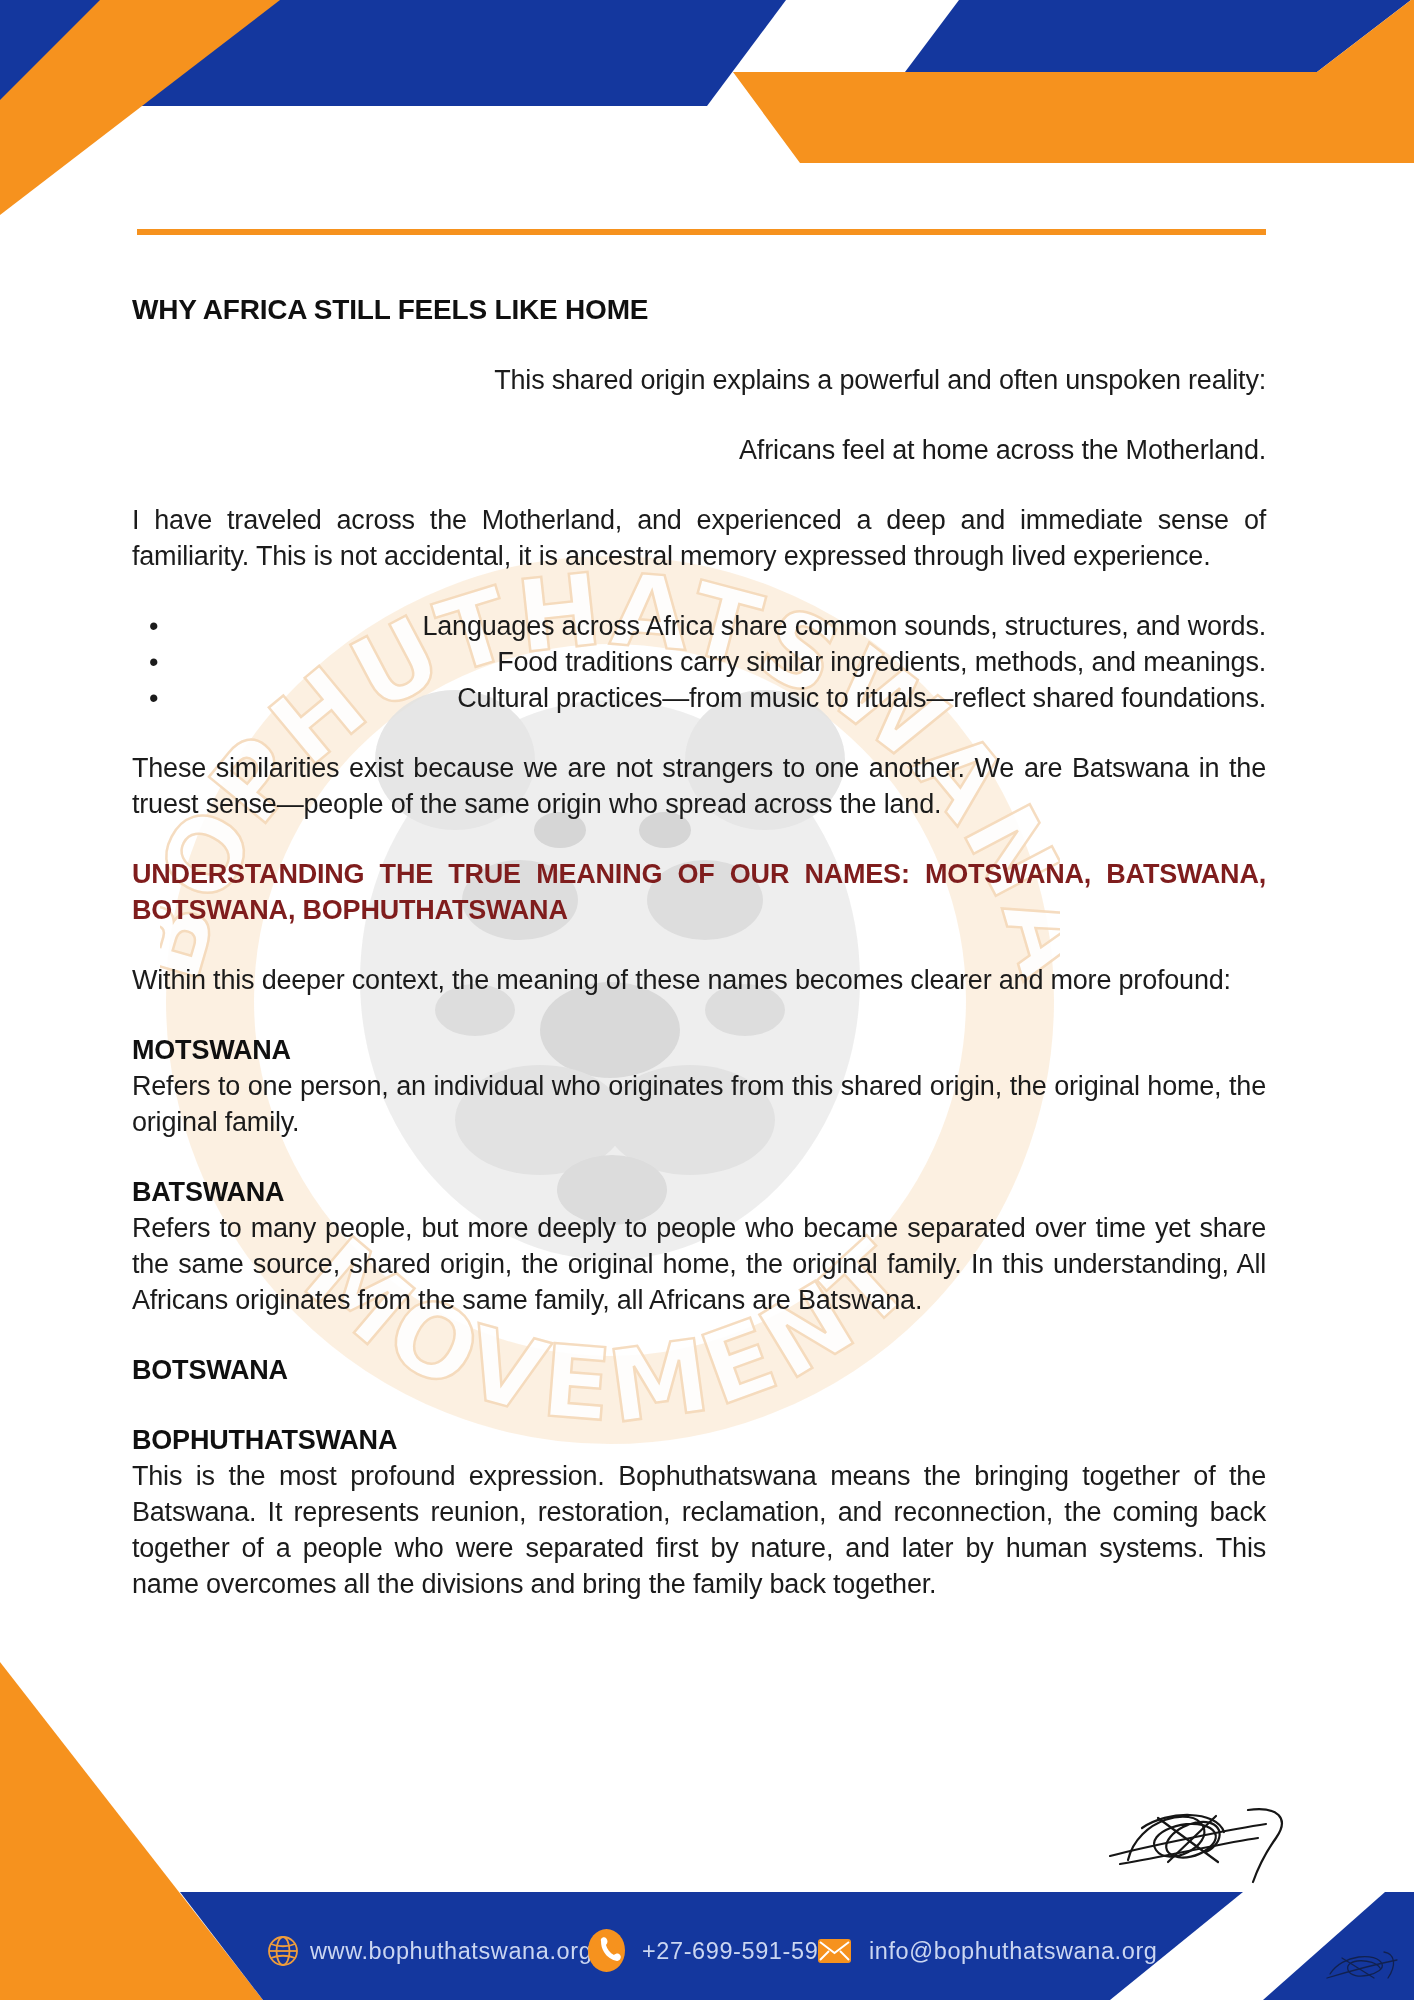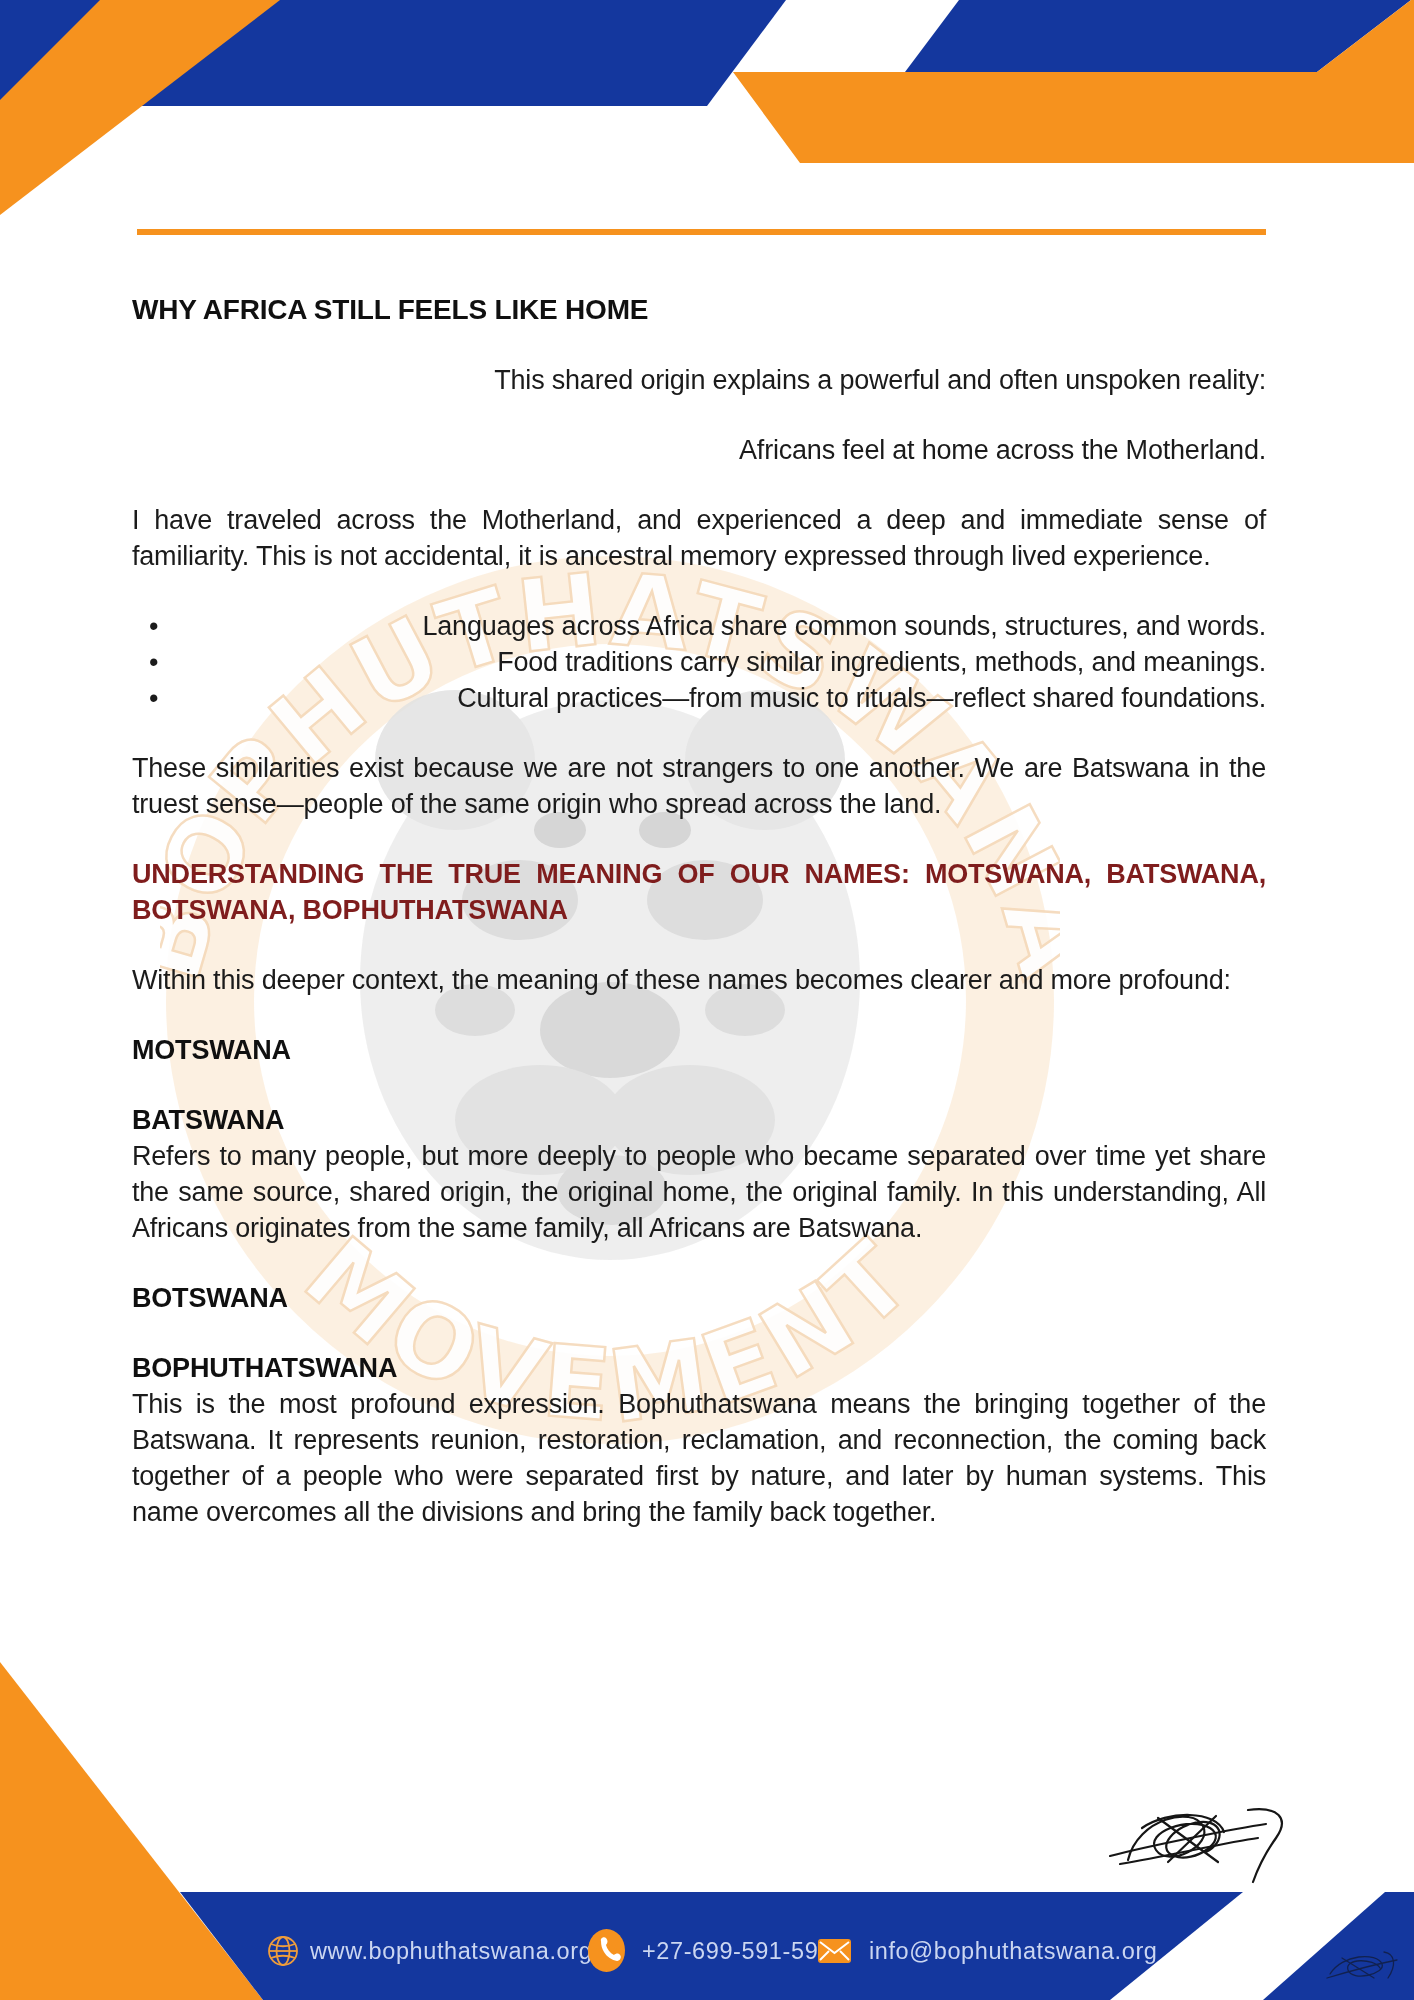--- a/index.html
+++ b/index.html
@@ -115,20 +115,21 @@
     </ul>
 
     <p>These similarities exist because we are not strangers to one another. We are Batswana in the truest sense—people of the same origin who spread across the land.</p>
 
     <h2>UNDERSTANDING THE TRUE MEANING OF OUR NAMES: MOTSWANA, BATSWANA, BOTSWANA, BOPHUTHATSWANA</h2>
 
     <p>Within this deeper context, the meaning of these names becomes clearer and more profound:</p>
 
     <div class="term">
       <h3>MOTSWANA</h3>
+      <p>Refers to one person, an individual who originates from this shared origin, the original home, the original family.</p>
     </div>
     <div class="term">
       <h3>BATSWANA</h3>
       <p>Refers to many people, but more deeply to people who became separated over time yet share the same source, shared origin, the original home, the original family. In this understanding, All Africans originates from the same family, all Africans are Batswana.</p>
     </div>
     <div class="term">
       <h3>BOTSWANA</h3>
     </div>
     <div class="term">
       <h3>BOPHUTHATSWANA</h3>

